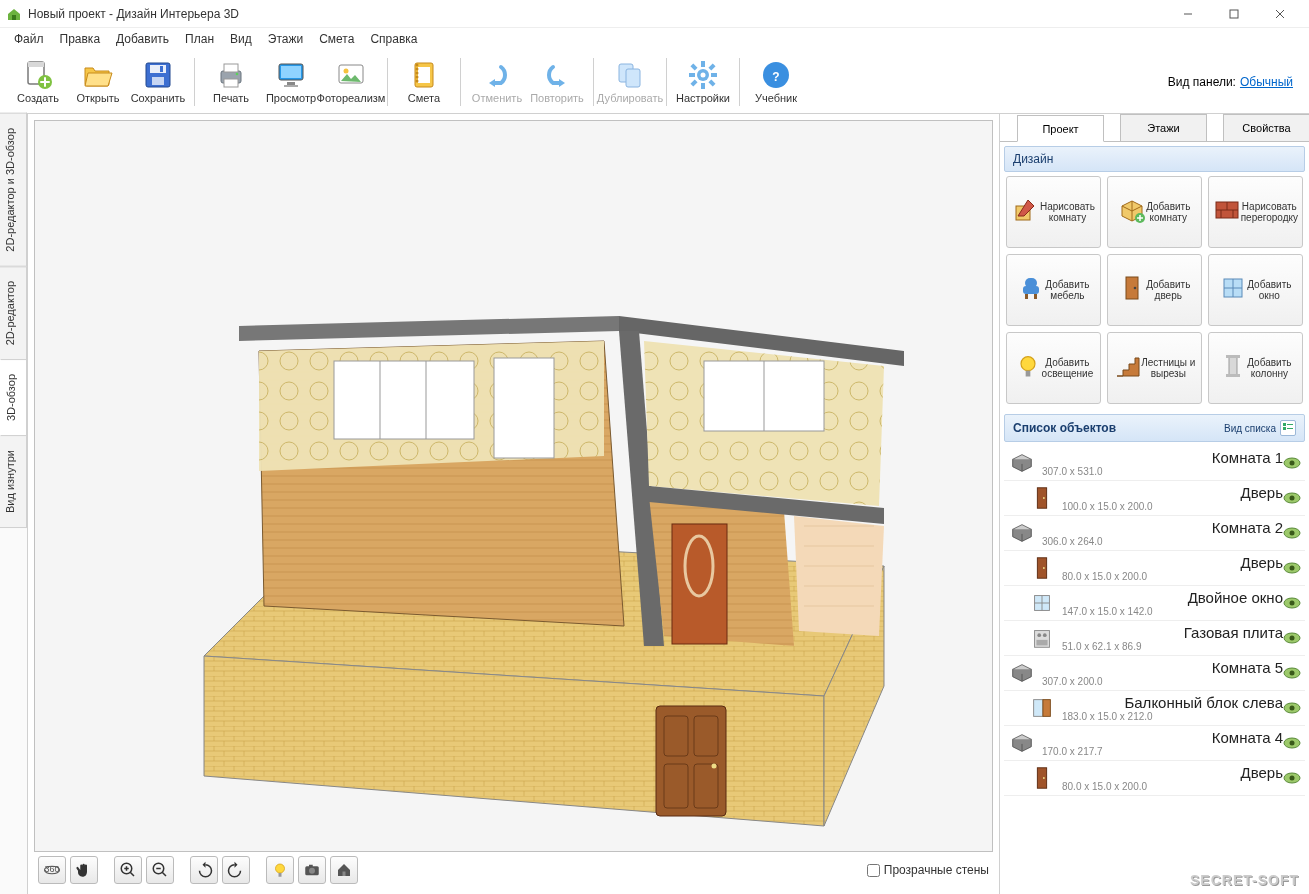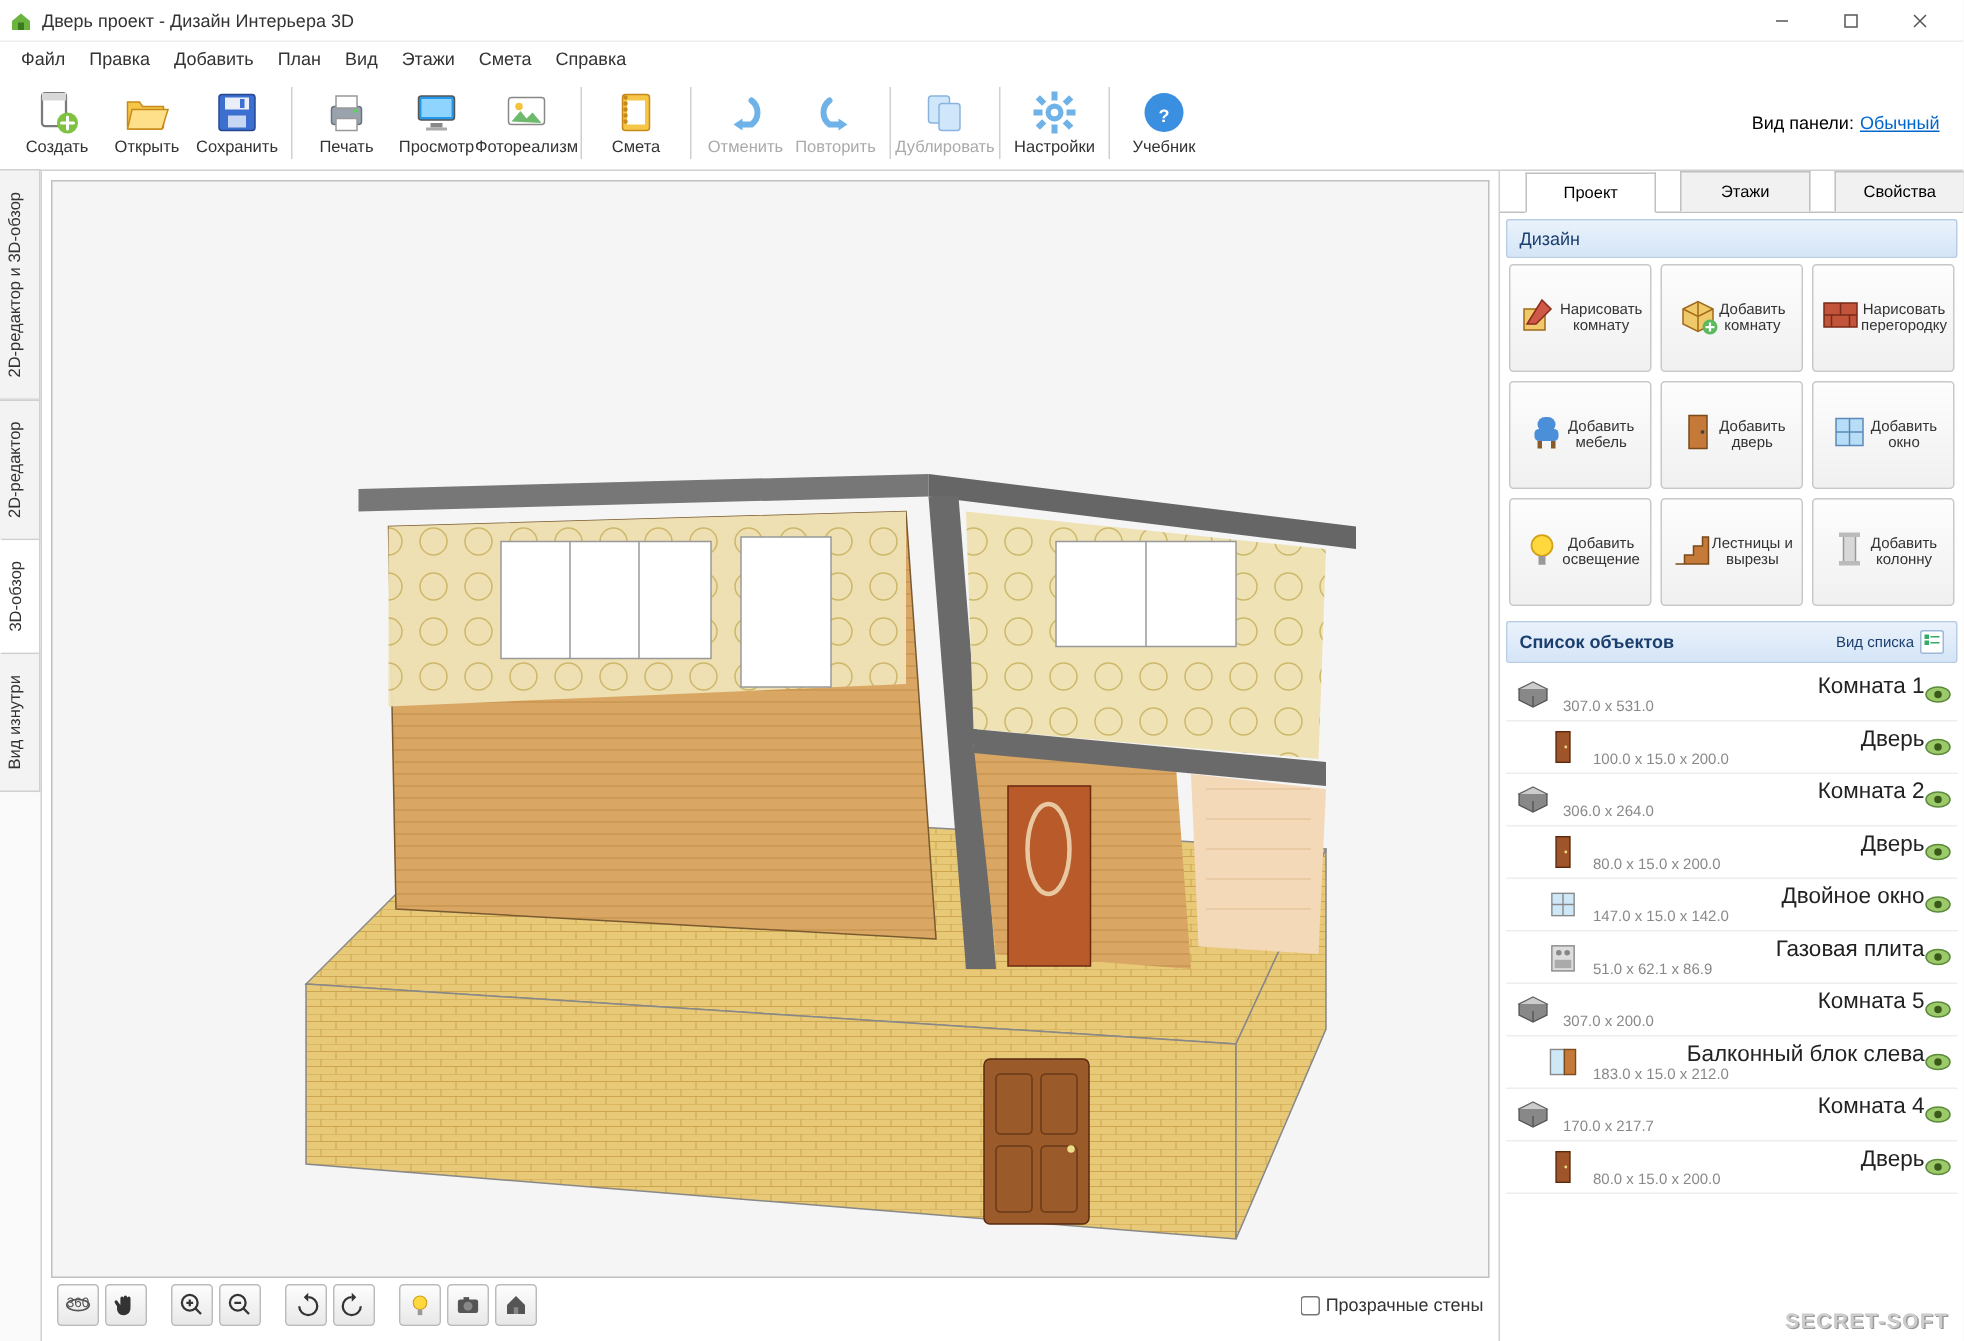--- a/index.html
+++ b/index.html
@@ -254,21 +254,21 @@
         <rect x="5" y="6" width="6" height="1" fill="#3a6"></rect>
       </symbol>
 </defs>
 </svg>
 
 <div class="titlebar">
   <svg class="app-icon" viewBox="0 0 16 16">
       <path d="M2 8l6-5 6 5v6H2z" fill="#6cb33f"></path>
       <rect x="6" y="9" width="4" height="5" fill="#3a7a1a"></rect>
     </svg>
-  <span class="title">Дверь проект - Дизайн Интерьера 3D</span>
+  <span class="title">Новый проект - Дизайн Интерьера 3D</span>
   <div class="winbtn">
       <svg width="10" height="10">
         <path d="M1 5h8" stroke="#555" stroke-width="1"></path>
       </svg>
     </div>
   <div class="winbtn">
       <svg width="10" height="10">
         <rect x="1" y="1" width="8" height="8" fill="none" stroke="#555"></rect>
       </svg>
     </div>

